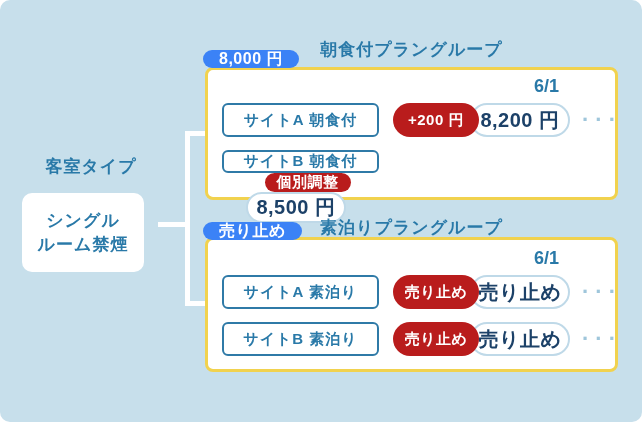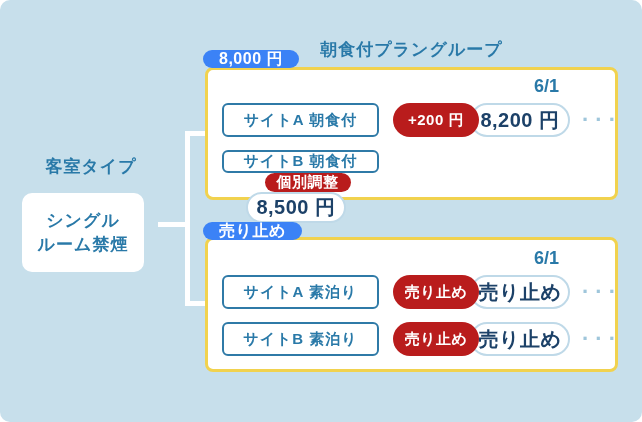--- a/index.html
+++ b/index.html
@@ -111,20 +111,21 @@
 
     <div class="row" style="top:112px;flex-direction:column;">
       <div class="site-box">サイトB 朝食付</div>
       <div class="pill-dark">個別調整</div>
       <div class="pill-light">8,500 円</div>
       <div class="dots">···</div>
     </div>
   </div>
 
   <div class="group" style="top:208px; height:172px;">
+    <div class="group-title" style="top:8px;">素泊りプラングループ</div>
     <div class="group-box" style="height:135px;"></div>
     <div class="group-badge" style="top:14px;">売り止め</div>
     <div class="group-date" style="top:40px;">6/1</div>
 
     <div class="row" style="top:67px;align-items:flex-end;">
       <div class="site-box">サイトA 素泊り</div>
       <div class="pill-dark">売り止め</div>
       <div class="pill-light">売り止め</div>
       <div class="dots">···</div>
     </div>

